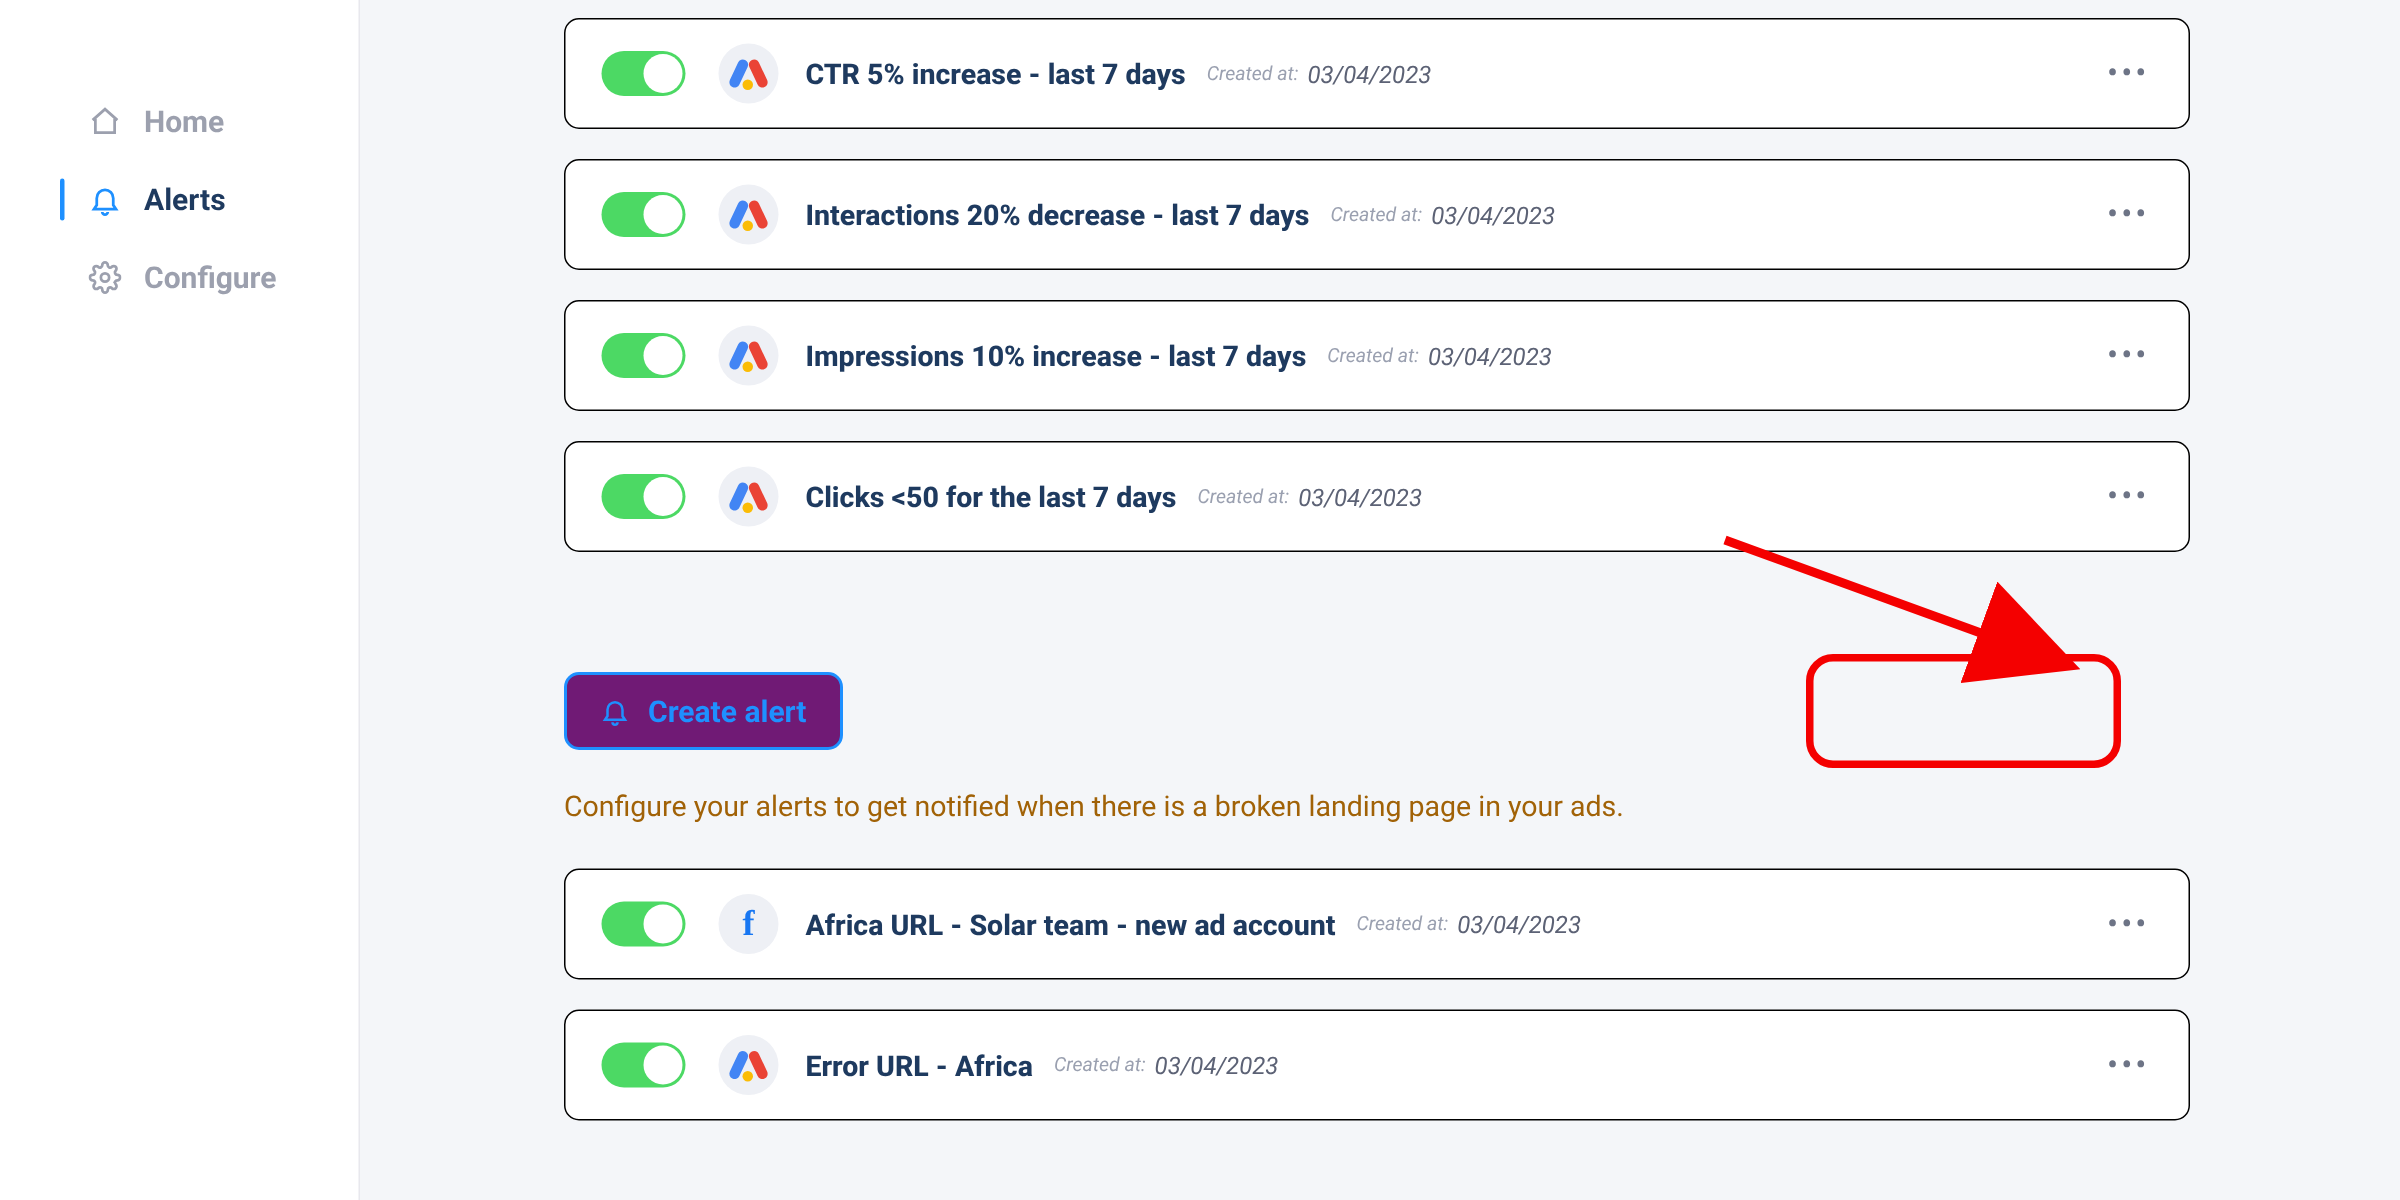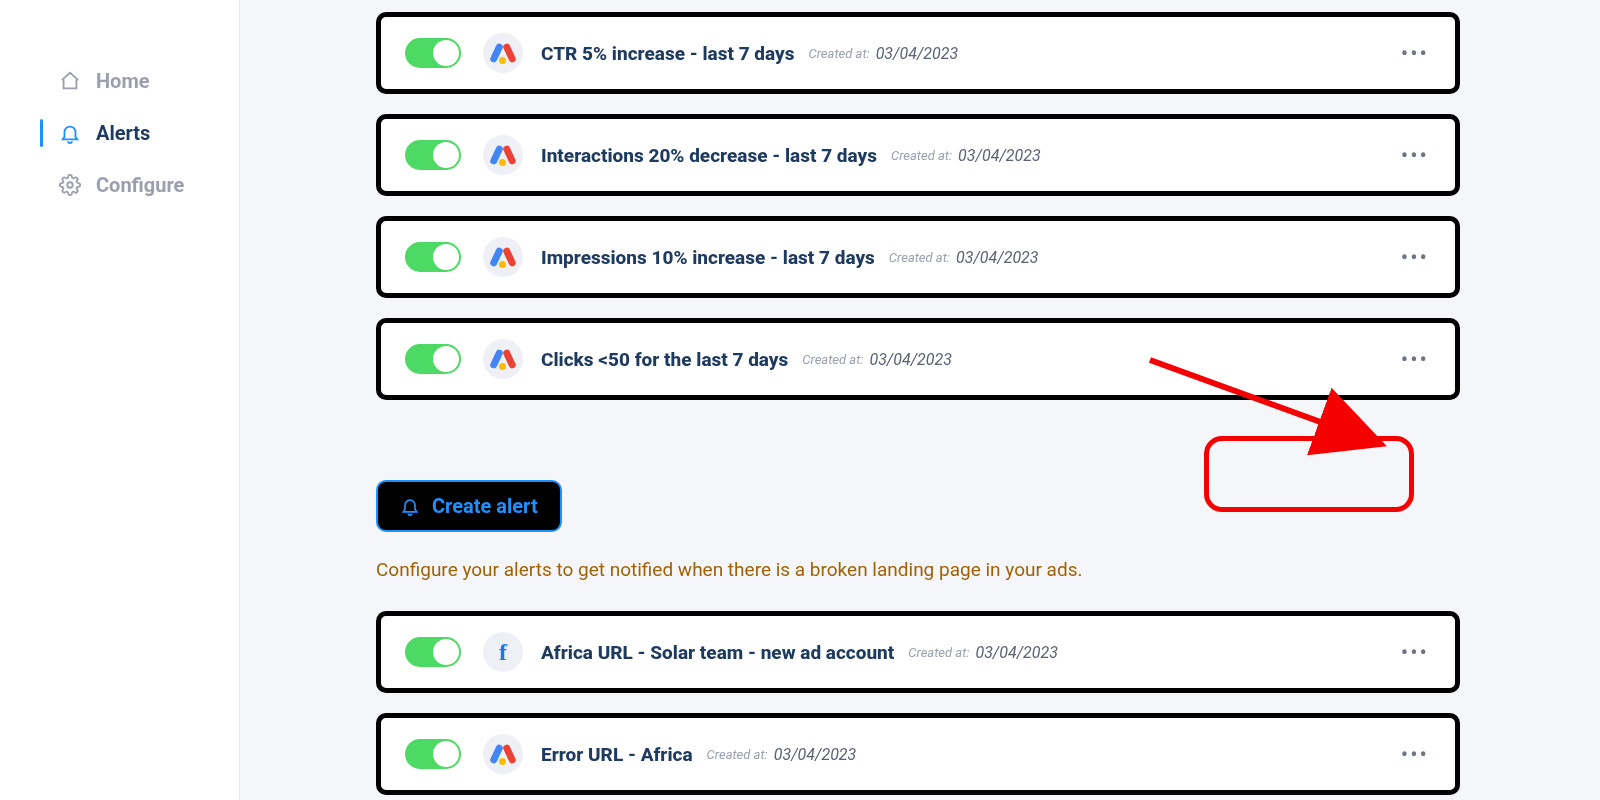--- a/index.html
+++ b/index.html
@@ -99,21 +99,21 @@
   }
   .main {
     flex: 1;
     background: #f4f6f9;
     padding: 12px 140px 0 136px;
     position: relative;
     overflow: hidden;
   }
   .alert-row {
     background: #fff;
-    border: 5px solid #000000;
+    border: 1px solid #000000;
     border-radius: 10px;
     display: flex;
     align-items: center;
     padding: 16px 26px 16px 24px;
     margin-bottom: 20px;
   }
   .toggle {
     width: 56px;
     height: 30px;
     border-radius: 30px;
@@ -187,21 +187,21 @@
   .create-btn {
     display: inline-flex;
     align-items: center;
     padding: 12px 22px;
     border: 2px solid #1e90ff;
     border-radius: 10px;
     color: #1e90ff;
     font-size: 20px;
     font-weight: 700;
     cursor: pointer;
-    background: #000000;
+    background: #701a75;
     position: relative;
   }
   .create-btn .bell { margin-right: 12px; display:inline-flex; }
   .callout-box {
     position: absolute;
     border: 5px solid #f40000;
     border-radius: 18px;
     pointer-events: none;
   }
   .arrow {

